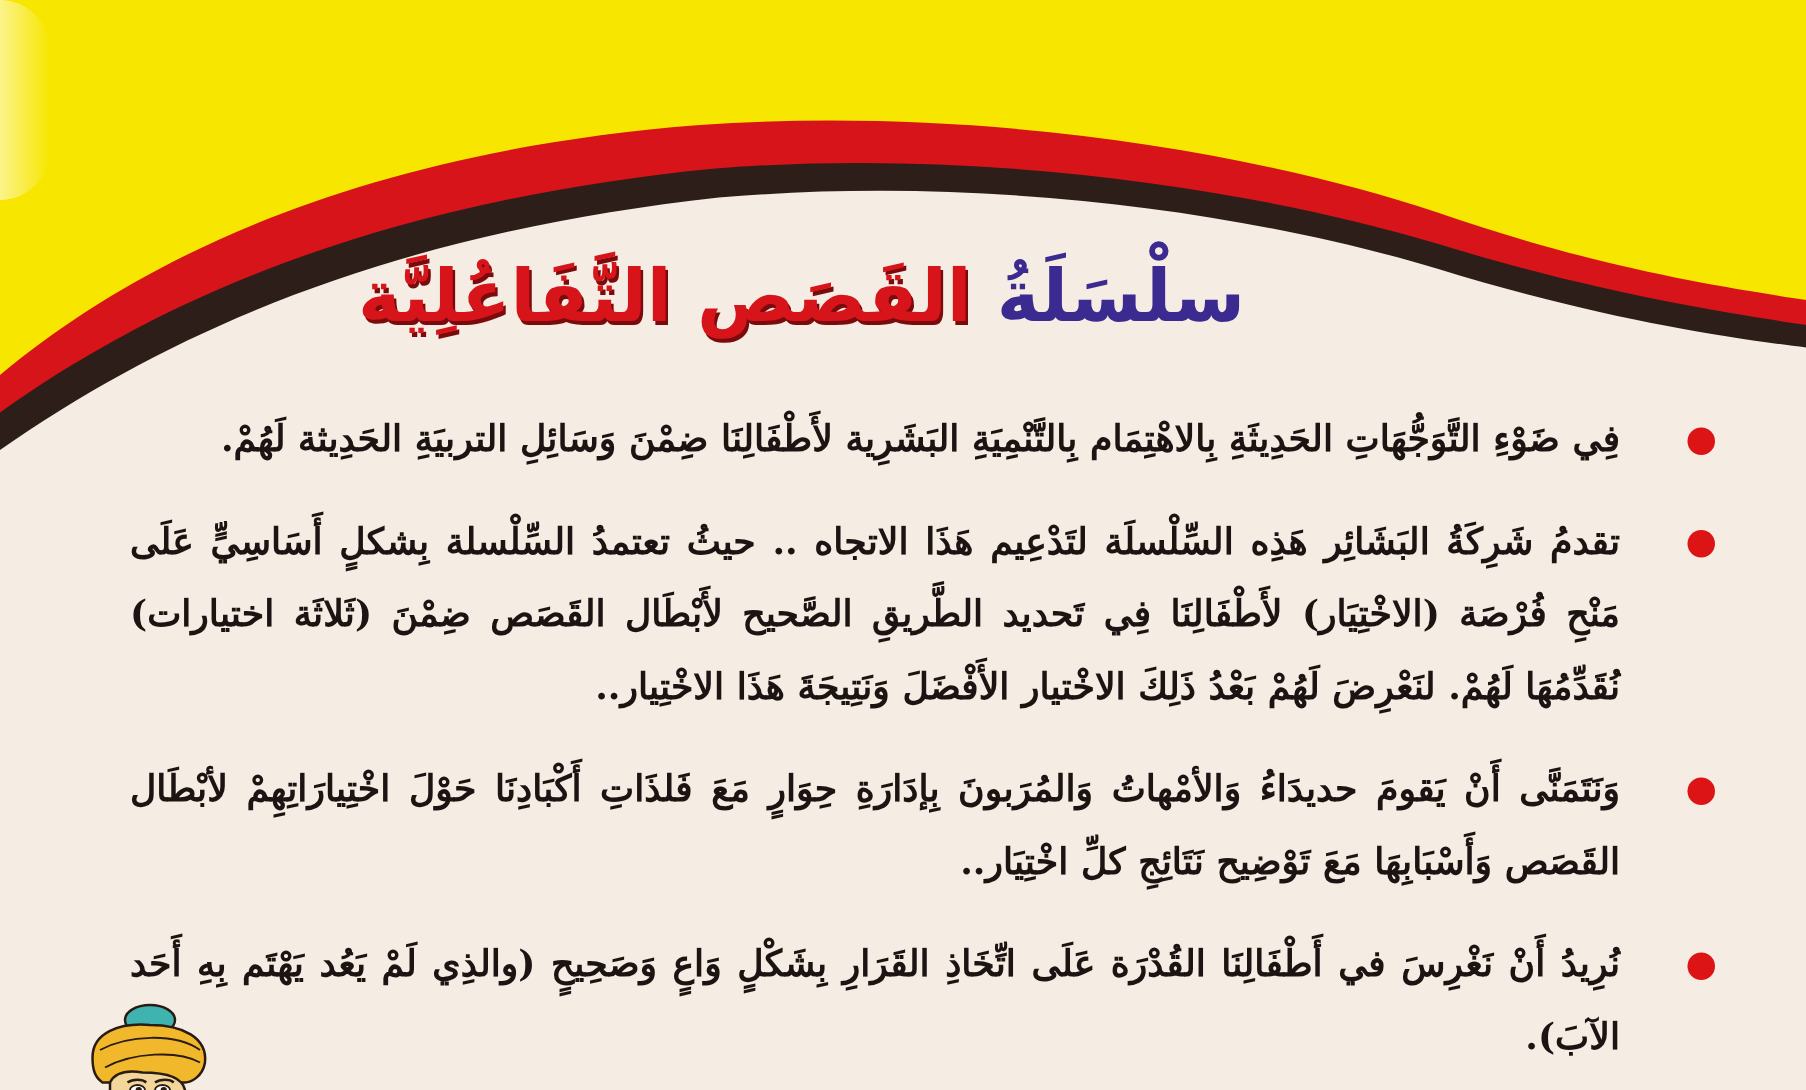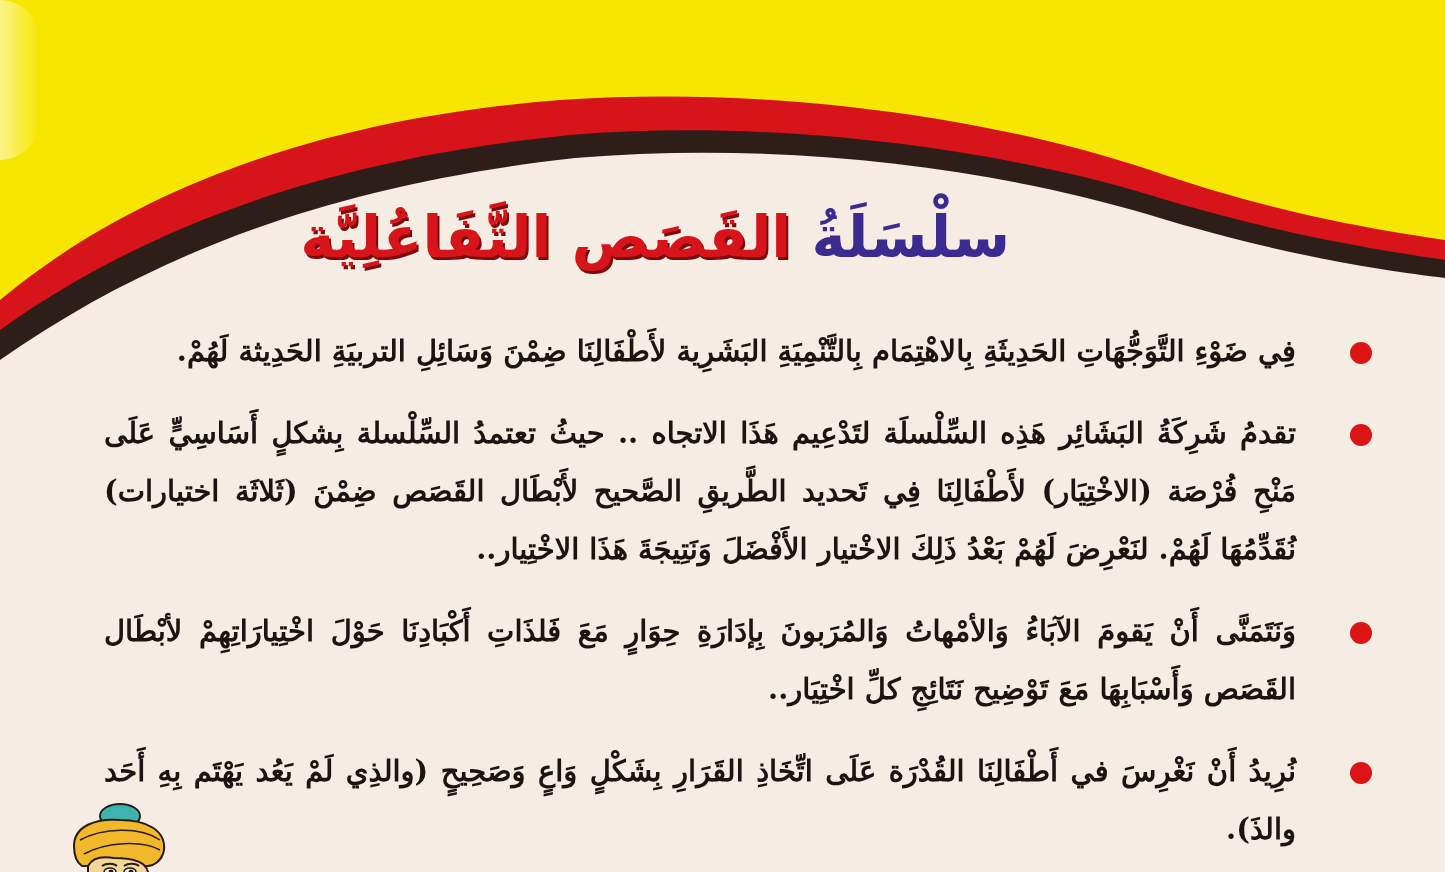--- a/index.html
+++ b/index.html
@@ -20,21 +20,21 @@
     .bg-svg {
       position: absolute;
       left: 0;
       top: 0;
       width: 1445px;
       height: 872px;
     }
     .title {
       position: absolute;
       top: 192px;
-      left: 370px;
+      left: 356px;
       width: 640px;
       text-align: left;
       direction: rtl;
       font-family: "DejaVu Sans", sans-serif;
       font-weight: bold;
       font-size: 58px;
       line-height: 90px;
       white-space: nowrap;
     }
     .title .word-series {
@@ -122,25 +122,25 @@
     <div class="bullet b1">
       <span class="dot"></span>
       <p>فِي ضَوْءِ التَّوَجُّهَاتِ الحَدِيثَةِ بِالاهْتِمَام بِالتَّنْمِيَةِ البَشَرِية لأَطْفَالِنَا ضِمْنَ وَسَائِلِ التربيَةِ الحَدِيثة لَهُمْ.</p>
     </div>
     <div class="bullet b2">
       <span class="dot"></span>
       <p>تقدمُ شَرِكَةُ البَشَائِر هَذِه السِّلْسلَة لتَدْعِيم هَذَا الاتجاه .. حيثُ تعتمدُ السِّلْسلة بِشكلٍ أَسَاسِيٍّ عَلَى مَنْحِ فُرْصَة (الاخْتِيَار) لأَطْفَالِنَا فِي تَحديد الطَّريقِ الصَّحيح لأَبْطَال القَصَص ضِمْنَ (ثَلاثَة اختيارات) نُقَدِّمُهَا لَهُمْ. لنَعْرِضَ لَهُمْ بَعْدُ ذَلِكَ الاخْتيار الأَفْضَلَ وَنَتِيجَةَ هَذَا الاخْتِيار..</p>
     </div>
     <div class="bullet b3">
       <span class="dot"></span>
-      <p>وَنَتَمَنَّى أَنْ يَقومَ الآبَاءُ وَالأمْهاتُ وَالمُرَبونَ بِإدَارَةِ حِوَارٍ مَعَ فَلذَاتِ أَكْبَادِنَا حَوْلَ اخْتِيارَاتِهِمْ لأبْطَال القَصَص وَأَسْبَابِهَا مَعَ تَوْضِيح نَتَائِجِ كلِّ اخْتِيَار..</p>
+      <p>وَنَتَمَنَّى أَنْ يَقومَ حديدَاءُ وَالأمْهاتُ وَالمُرَبونَ بِإدَارَةِ حِوَارٍ مَعَ فَلذَاتِ أَكْبَادِنَا حَوْلَ اخْتِيارَاتِهِمْ لأبْطَال القَصَص وَأَسْبَابِهَا مَعَ تَوْضِيح نَتَائِجِ كلِّ اخْتِيَار..</p>
     </div>
     <div class="bullet b4">
       <span class="dot"></span>
-      <p>نُرِيدُ أَنْ نَغْرِسَ في أَطْفَالِنَا القُدْرَة عَلَى اتِّخَاذِ القَرَارِ بِشَكْلٍ وَاعٍ وَصَحِيحٍ (والذِي لَمْ يَعُد يَهْتَم بِهِ أَحَد والذَ).</p>
+      <p>نُرِيدُ أَنْ نَغْرِسَ في أَطْفَالِنَا القُدْرَة عَلَى اتِّخَاذِ القَرَارِ بِشَكْلٍ وَاعٍ وَصَحِيحٍ (والذِي لَمْ يَعُد يَهْتَم بِهِ أَحَد الآبَ).</p>
     </div>
   </div>
 
   <svg class="character" viewBox="0 0 110 80">
 
     <ellipse cx="58" cy="16" rx="20" ry="12" fill="#3fb3b0" stroke="#2a1c14" stroke-width="2"></ellipse>
 
     <path d="M12,46 C12,26 34,18 58,20 C84,20 104,30 102,50 C100,62 90,66 86,66 L20,66 C14,62 12,56 12,46 Z" fill="#f0b82a" stroke="#2a1c14" stroke-width="2"></path>
     <path d="M18,40 C40,28 78,26 98,40" fill="none" stroke="#2a1c14" stroke-width="1.5"></path>
     <path d="M22,54 C44,42 80,40 98,50" fill="none" stroke="#2a1c14" stroke-width="1.5"></path>

